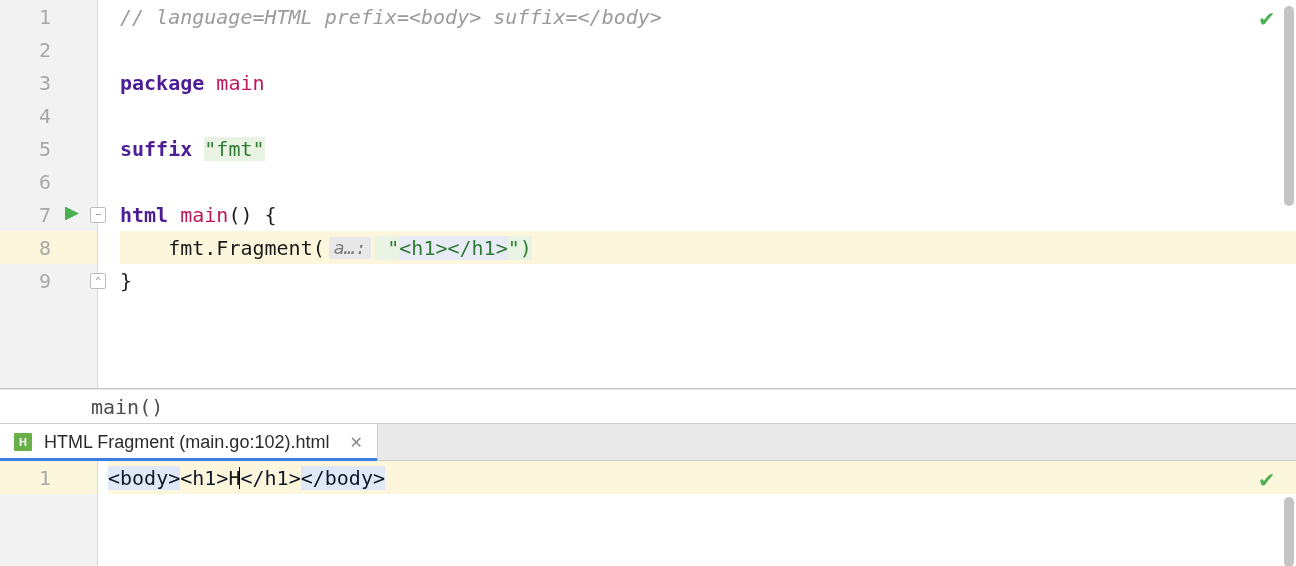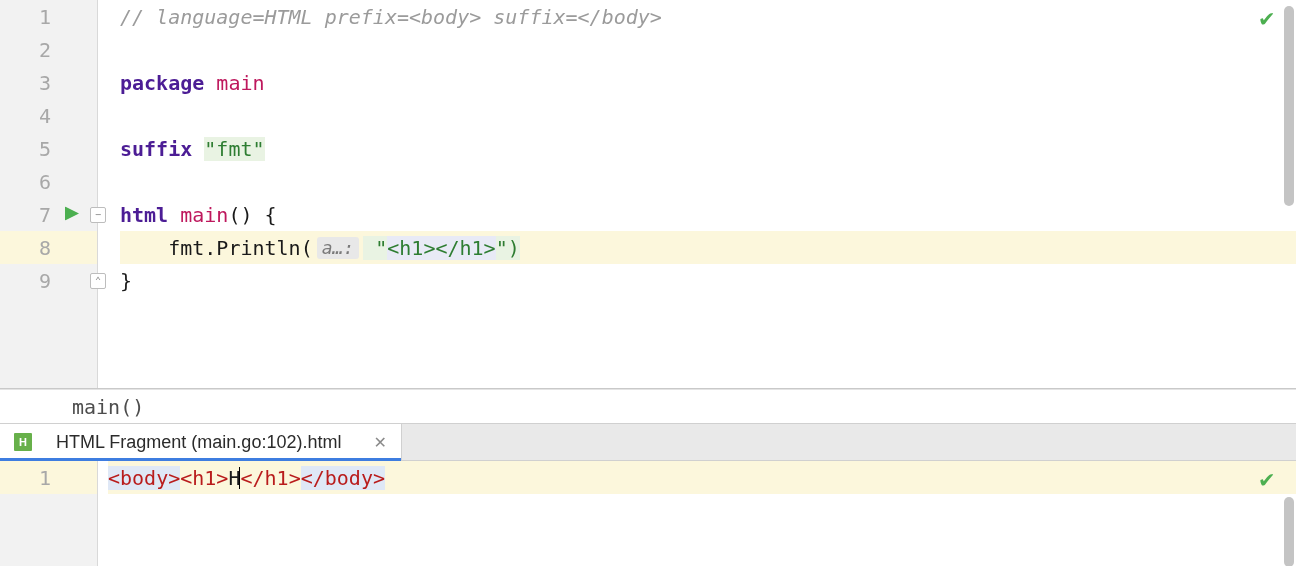--- a/index.html
+++ b/index.html
@@ -18,39 +18,39 @@
   .line { height: 33px; display: flex; align-items: center; white-space: pre; }
   .line.current { background: #fcf7dc; }
   .t-comment  { color: #9b9b9b; font-style: italic; }
   .t-keyword  { color: #4c1d95; font-weight: 600; }
   .t-ident    { color: #be185d; }
   .t-string   { color: #2e7d32; }
   .t-string-bg{ background: #e9f3e3; }
   .t-tag-like { background: #e8eaf6; }
   .t-hint     { background: #e8e8e8; border-radius: 3px; padding: 0 5px; color: #7a7a7a; font-style: italic; margin: 0 4px; font-size: 18px; display:inline-flex;align-items:center;height:22px;}
   .t-plain    { color: #1a1a1a; }
-  .breadcrumbs { height: 34px; border-top: 1px solid #e4e4e4; background: #fff; font-size: 20px; color:#4d4d4d; display:flex; align-items:center; padding-left: 72px; }
+  .breadcrumbs { height: 34px; border-top: 1px solid #e4e4e4; background: #fff; font-size: 20px; color:#4d4d4d; display:flex; align-items:center; padding-left: 91px; }
   .check-icon { position: absolute; top: 6px; right: 22px; color: #4caf50; font-size: 24px; line-height:1; }
   .vscroll { position:absolute; right:2px; top:6px; width:10px; height:200px; background:#c4c4c4; border-radius:5px; }
   .vscroll-sm { position:absolute; right:2px; top:36px; width:10px; height:70px; background:#c4c4c4; border-radius:5px; }
 
   
   .tabbar { height: 38px; background: #e9e9e9; border-top: 1px solid #d0d0d0; border-bottom: 1px solid #d0d0d0; display:flex; align-items:stretch; }
-  .tab { display:flex; align-items:center; gap:24px; padding:0 14px; background:#fff; border-right:1px solid #d0d0d0; font-family: -apple-system, "Segoe UI", sans-serif; font-size:18px; color:#2b2b2b; position:relative; }
+  .tab { display:flex; align-items:center; gap:12px; padding:0 14px; background:#fff; border-right:1px solid #d0d0d0; font-family: -apple-system, "Segoe UI", sans-serif; font-size:18px; color:#2b2b2b; position:relative; }
   .tab::after { content:""; position:absolute; left:0; right:0; bottom:-1px; height:3px; background:#3e7de0; }
   .tab-icon { width:18px; height:18px; background:#67b04a; border-radius:1px; position:relative; display:inline-block; }
   .tab-icon::before { content:"H"; position:absolute; inset:0; display:flex;align-items:center;justify-content:center; color:#fff; font:700 11px/1 sans-serif; }
   .tab-close { color:#8a8a8a; font-size:16px; margin-left:8px; }
 
   
   .pane.bottom { flex: 1; }
   .gutter.bottom { width: 98px; }
   .code.bottom { padding-left: 10px; }
   .caret { display:inline-block; width:1px; height:22px; background:#000; vertical-align:middle; margin-left:-1px; }
-  .tag-col { color:#b91c1c;text-align:right; }
+  .tag-col { color:#0f172a;text-align:right; }
   .tag-bg  { background:#dfe8f6; }
 
   svg.tri { width:14px; height:14px; }
 </style>
 </head>
 <body>
 
 <div class="editor-area">
 
   <div class="pane top">
@@ -99,21 +99,21 @@
       </div>
       <div class="line"></div>
       <div class="line">
         <span class="t-keyword">suffix</span><span> </span><span class="t-string t-string-bg">"fmt"</span>
       </div>
       <div class="line"></div>
       <div class="line">
         <span class="t-keyword">html</span><span> </span><span class="t-ident">main</span><span class="t-plain">() {</span>
       </div>
       <div class="line current">
-        <span class="t-plain">    </span><span class="t-plain">fmt</span><span class="t-plain">.Println(</span><span class="t-hint">a…:</span><span class="t-string t-string-bg"> "</span><span class="t-string t-tag-like">&lt;h1&gt;</span><span class="t-string t-tag-like">&lt;/h1&gt;</span><span class="t-string t-string-bg">")</span>
+        <span class="t-plain">    </span><span class="t-plain">fmt</span><span class="t-plain">.Fragment(</span><span class="t-hint">a…:</span><span class="t-string t-string-bg"> "</span><span class="t-string t-tag-like">&lt;h1&gt;</span><span class="t-string t-tag-like">&lt;/h1&gt;</span><span class="t-string t-string-bg">")</span>
       </div>
       <div class="line"><span class="t-plain">}</span></div>
 
       <span class="check-icon">✔</span>
       <div class="vscroll"></div>
     </div>
   </div>
 
   <div class="breadcrumbs">
     <span>main()</span>

